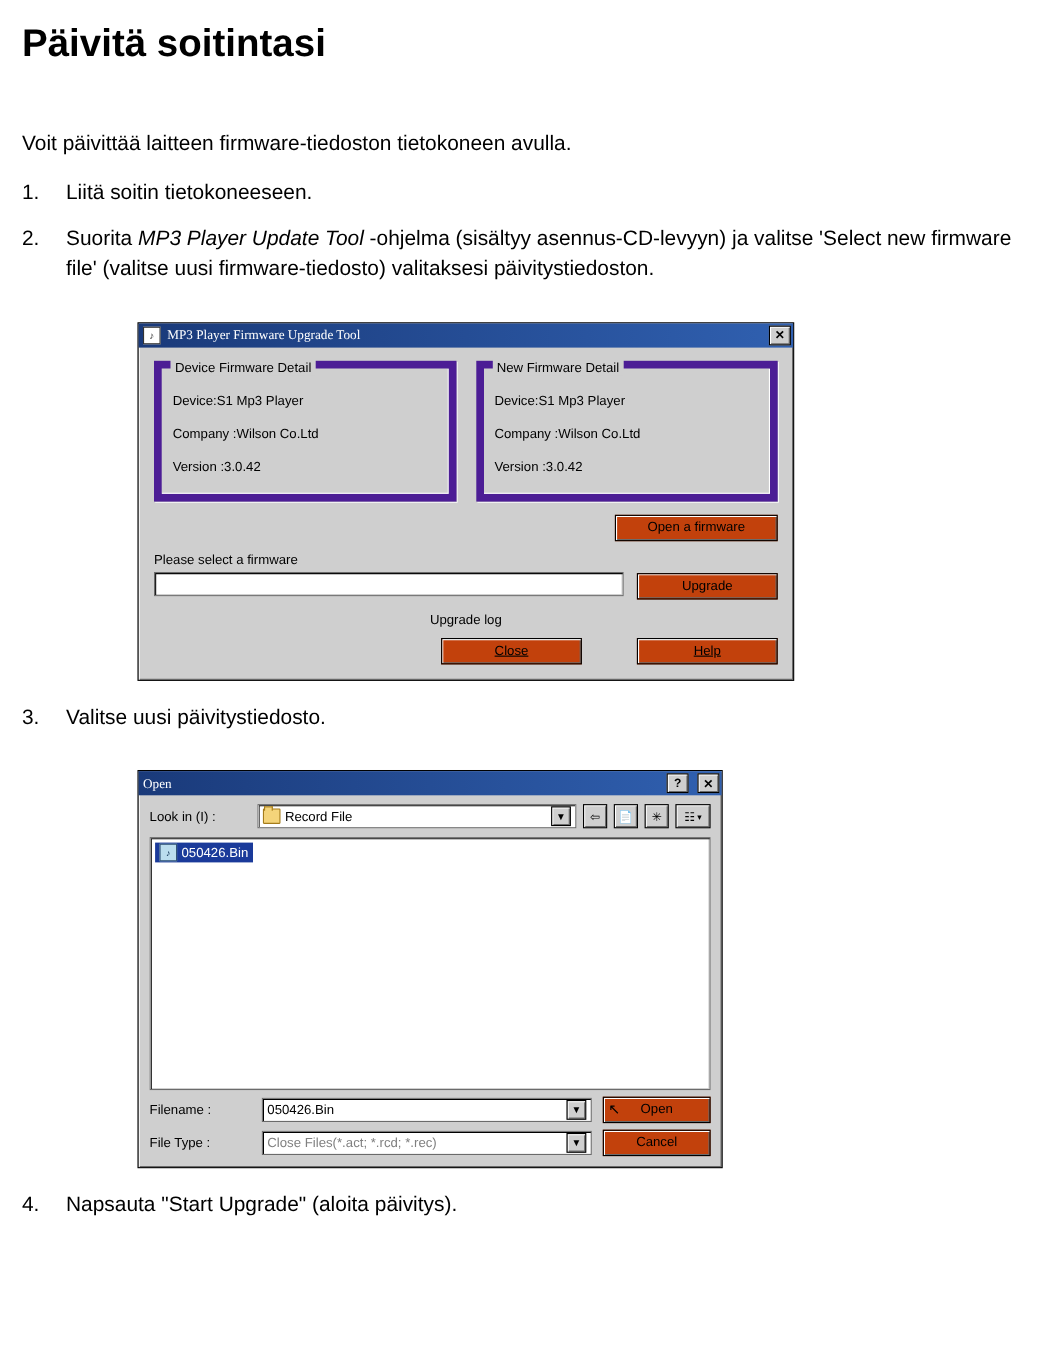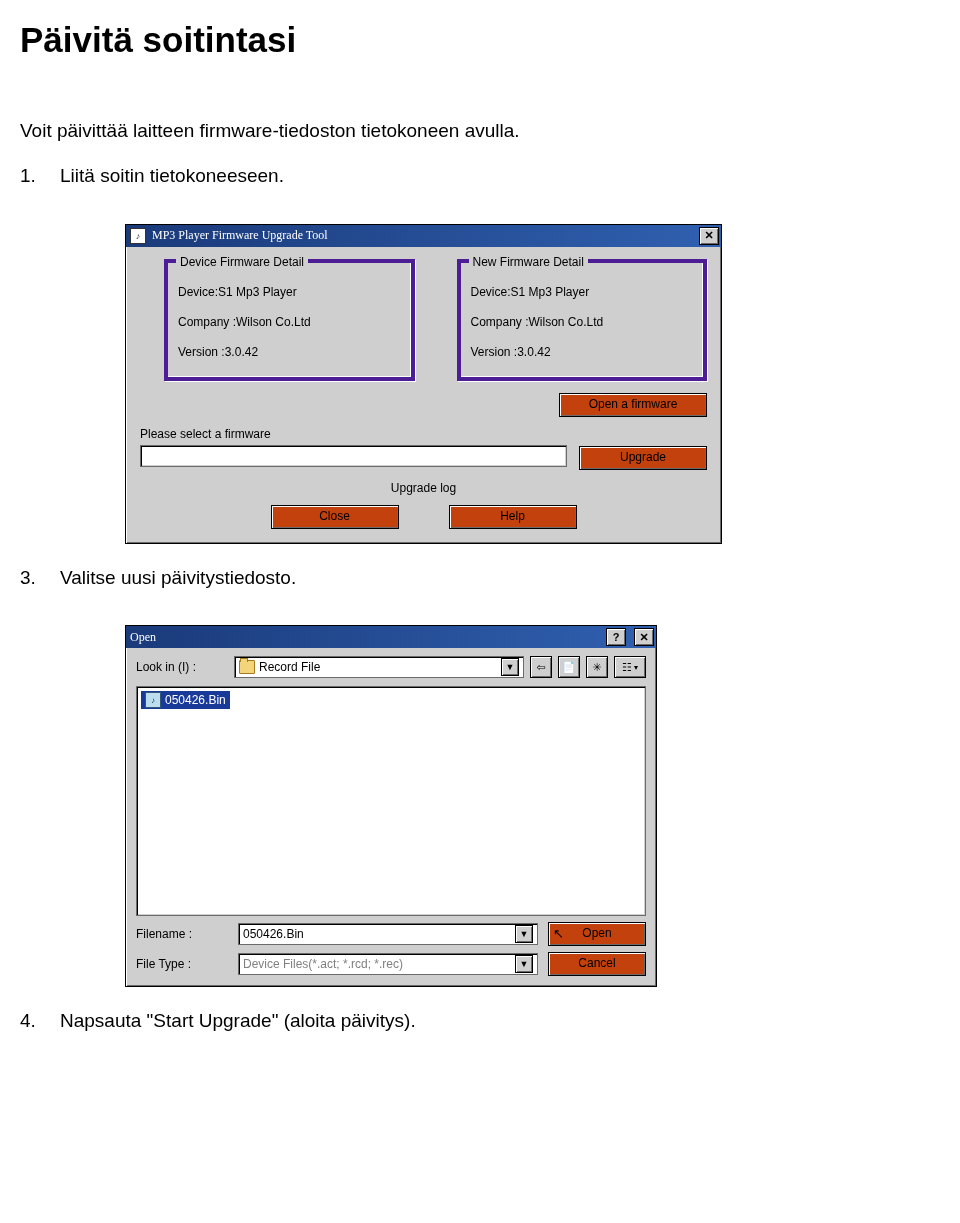--- a/index.html
+++ b/index.html
@@ -71,26 +71,25 @@
     background:#cfcfcf;
     border:1px solid #000;
     box-shadow: inset 1px 1px 0 #fff, inset -1px -1px 0 #6b6b6b;
     margin-left:2px;
     display:flex;align-items:center;justify-content:center;
     font-size:11px;font-weight:bold;color:#000;
     cursor:default;
   }
   .dlg-body { padding: 12px 14px 14px 14px; }
   .fieldset {
-    border:4px solid #4c1d95;
+    border:7px solid #4c1d95;
     box-shadow: inset -1px -1px 0 #fff, 1px 1px 0 #fff;
     padding: 16px 10px 10px 10px;
     position: relative;
     margin-bottom: 6px;
-    margin-left: 24px;
   }
   .fieldset .legend {
     position:absolute; top:-8px; left:8px;
     background:#cfcfcf; padding:0 4px;
     font-size:12px;
   }
   .row2 { display:flex; gap:18px; }
   .row2 .fieldset { flex:1; }
   .kv { margin: 6px 0 16px 0; }
   .kv2 { margin: 6px 0 8px 0; }
@@ -110,21 +109,21 @@
   }
   .right { text-align:right; }
   .sunken {
     background:#fff;
     border:1px solid #6b6b6b;
     box-shadow: inset 1px 1px 0 #000, inset -1px -1px 0 #cfcfcf;
   }
   .pathbox { height:20px; line-height:18px; padding:0 4px; margin:4px 0 8px 0; }
   .centered { text-align:center; margin:6px 0 4px 0; }
   .logbox { height:90px; padding:4px 6px; font-family:"Courier New",monospace; font-size:12px; white-space:pre; overflow:hidden; }
-  .btnrow { display:flex; justify-content:center; gap:50px; margin-top:10px; }
+  .btnrow { display:flex; justify-content:flex-end; gap:50px; margin-top:10px;text-decoration:underline; }
 
   
   .open-body { padding: 8px 10px 10px 10px; }
   .toolbar { display:flex; align-items:center; gap:6px; margin-bottom:8px; }
   .toolbar .lbl { min-width:92px; }
   .combo {
     background:#fff;
     border:1px solid #6b6b6b;
     box-shadow: inset 1px 1px 0 #000;
     height:20px; display:flex; align-items:center; padding:0 4px; gap:4px;
@@ -165,20 +164,23 @@
 <h1>Päivitä soitintasi</h1>
 
 <p class="intro">Voit päivittää laitteen firmware-tiedoston tietokoneen avulla.</p>
 
 <ol class="steps">
 
   <li>
     <span class="bullet">1.</span><span>Liitä soitin tietokoneeseen.</span>
   </li>
 
+  <li>
+    <span class="bullet">2.</span><span>Suorita </span><span class="italic">MP3 Player Update Tool</span><span> -ohjelma (sisältyy asennus-CD-levyyn) ja valitse 'Select new firmware file' (valitse uusi firmware-tiedosto) valitaksesi päivitystiedoston.</span>
+  </li>
 
 </ol>
 
 
 <div class="dialog" style="width:595px">
   <div class="titlebar">
     <span class="ti">♪</span>
     <span class="ttext">MP3 Player Firmware Upgrade Tool</span>
     <span class="tbtn">✕</span>
   </div>
@@ -261,21 +263,21 @@
         <span class="arrow">▼</span>
       </div>
       <span class="winbtn" style="position:relative">
         <span style="position:absolute;left:4px;top:1px;font-size:13px">↖</span>
         <span>Open</span>
       </span>
     </div>
     <div class="formrow">
       <span class="lbl2">File Type :</span>
       <div class="combo">
-        <span class="gray">Device Files(*.act; *.rcd; *.rec)</span>
+        <span class="gray">Close Files(*.act; *.rcd; *.rec)</span>
         <span class="arrow">▼</span>
       </div>
       <span class="winbtn">Cancel</span>
     </div>
   </div>
 </div>
 
 <ol class="steps" start="4">
   <li>
     <span class="bullet">4.</span><span>Napsauta "Start Upgrade" (aloita päivitys).</span>

